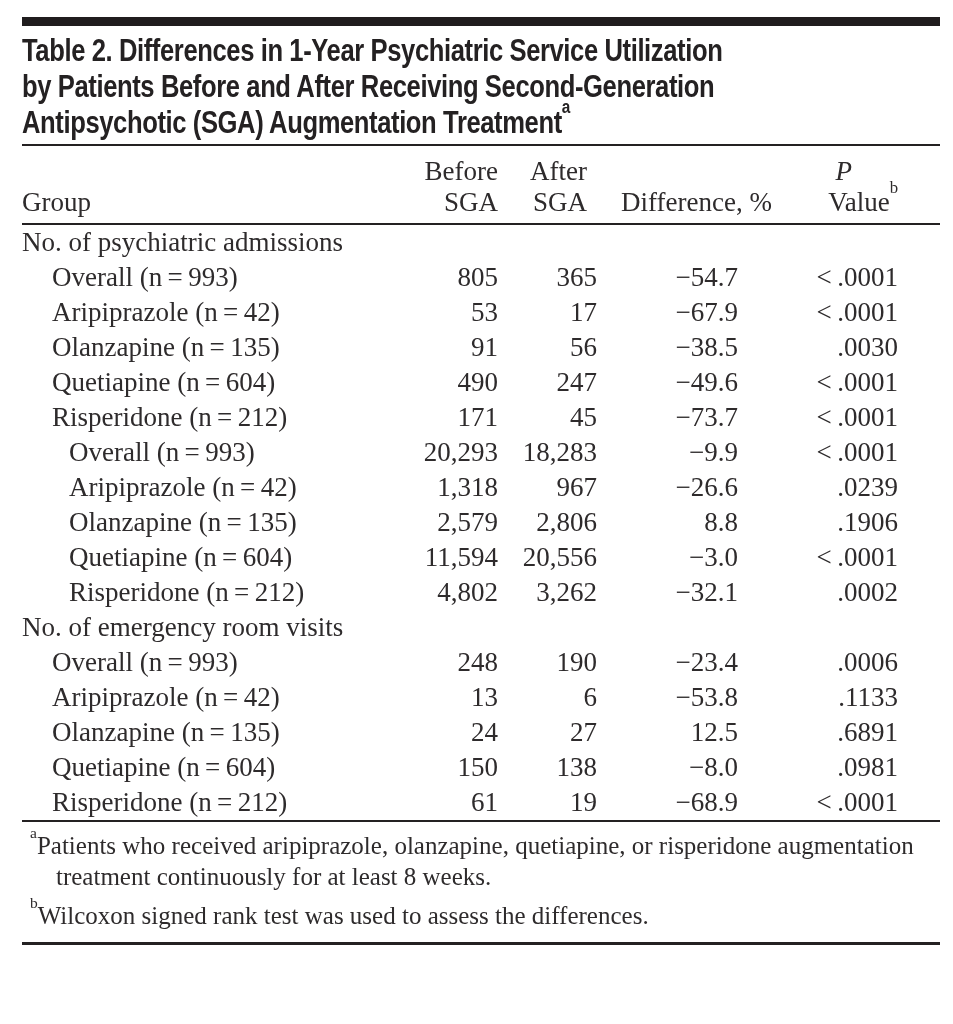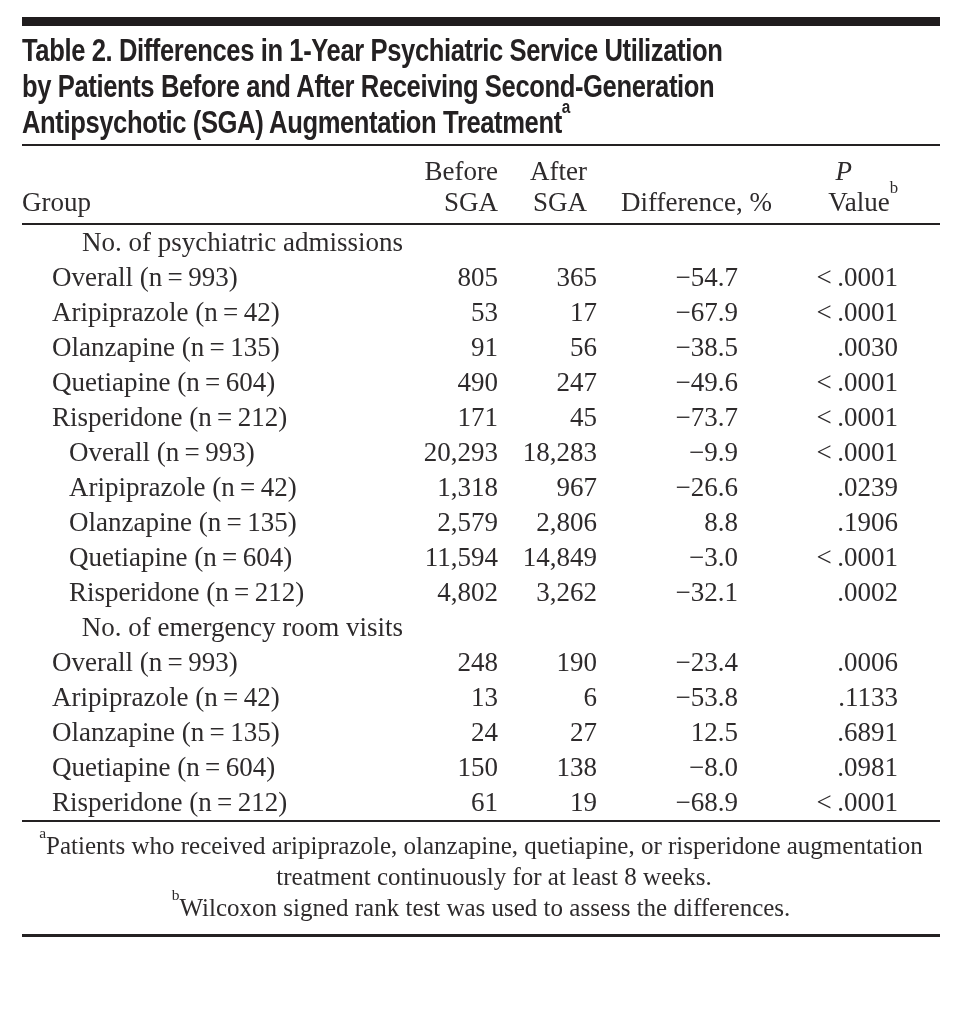--- a/index.html
+++ b/index.html
@@ -54,27 +54,27 @@
   th sup, .footnote sup { font-size: 62%; line-height: 0; position: relative; top: -0.45em; }
 
   tbody td {
     line-height: 35px;
     white-space: nowrap;
     padding: 0;
   }
   td.c2, td.c3, td.c4, td.c5 { text-align: right; }
   td.c4 { padding-right: 34px; margin-top: 47px; }
 
-  .ind-0 { padding-left: 0; text-align: right; }
+  .ind-0 { padding-left: 0; }
   .ind-1 { padding-left: 15px; }
   .ind-2 { padding-left: 30px; }
   .ind-3 { padding-left: 47px; }
 
   .footnotes { margin-top: 8px; font-size: 25px; line-height: 31px; width: 918px; }
-  .footnote { margin: 0; padding-left: 26px; text-indent: -26px; text-align: center; }
+  .footnote { margin: 8px; padding-left: 26px; text-indent: -26px; }
 
   .bottom-rule { height: 3px; background: #242122; margin-top: 11px; width: 918px; }
 </style>
 </head>
 <body>
 
 <div class="page">
 
   <div class="top-bar"></div>
 
@@ -172,21 +172,21 @@
       <tr>
         <td class="c1 ind-3">Olanzapine (n = 135)</td>
         <td class="c2">2,579</td>
         <td class="c3">2,806</td>
         <td class="c4">8.8</td>
         <td class="c5">.1906</td>
       </tr>
       <tr>
         <td class="c1 ind-3">Quetiapine (n = 604)</td>
         <td class="c2">11,594</td>
-        <td class="c3">14,849</td>
+        <td class="c3">20,556</td>
         <td class="c4">−3.0</td>
         <td class="c5">&lt; .0001</td>
       </tr>
       <tr>
         <td class="c1 ind-3">Risperidone (n = 212)</td>
         <td class="c2">4,802</td>
         <td class="c3">3,262</td>
         <td class="c4">−32.1</td>
         <td class="c5">.0002</td>
       </tr>

